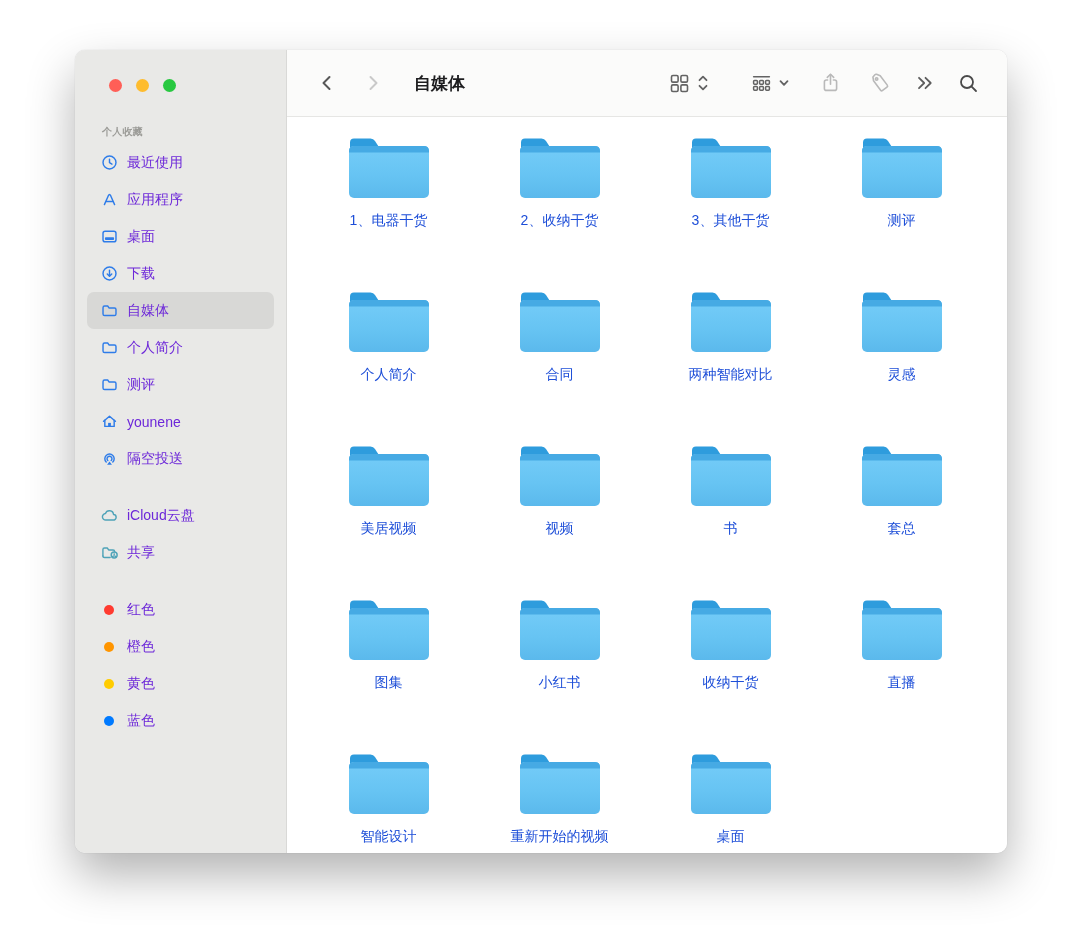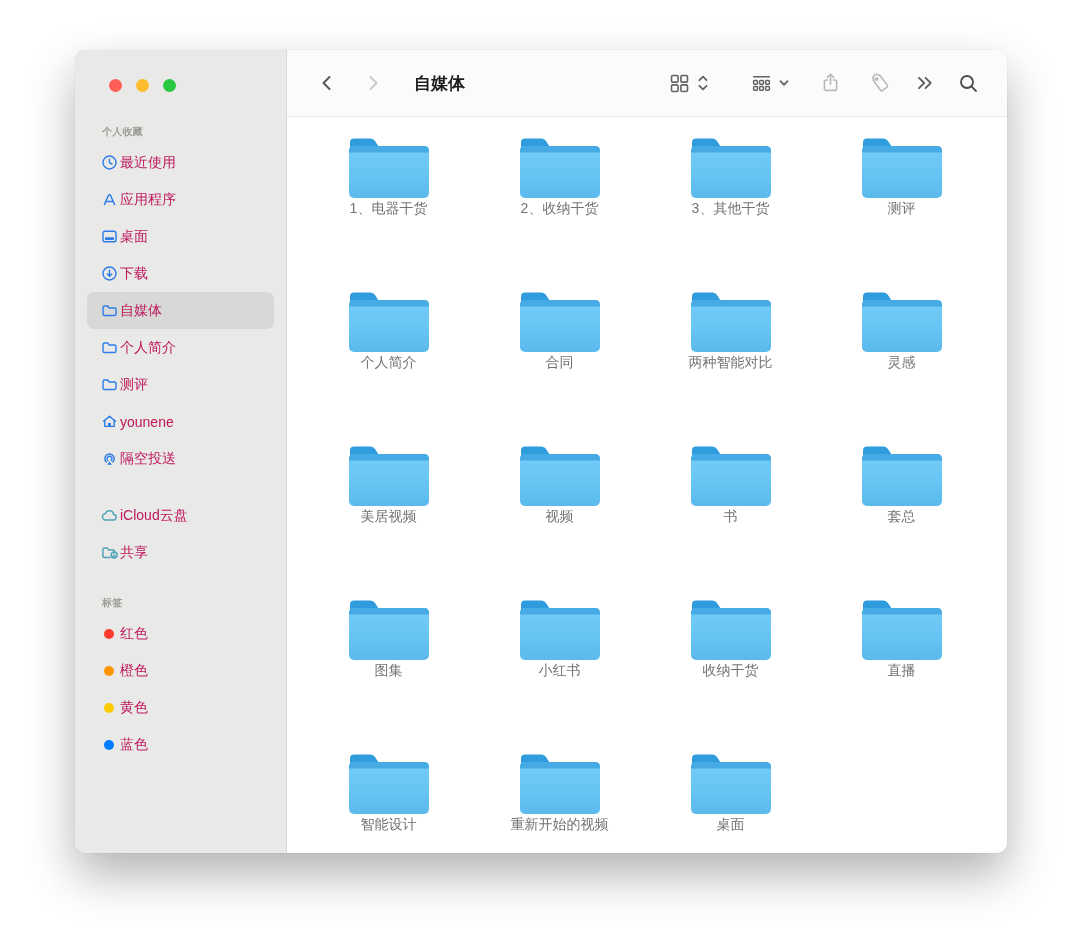--- a/index.html
+++ b/index.html
@@ -18,21 +18,21 @@
   .traffic span { width:13px; height:13px; border-radius:50%; display:block; }
   .dot-close { background:#ff5f57; }
   .dot-min   { background:#febc2e; }
   .dot-zoom  { background:#28c840; }
 
   .side-nav { padding-top:70px; }
   .sec-header { height:24px; line-height:24px; padding-left:27px;
     font-size:10px; font-weight:700; color:#9b9b97; letter-spacing:.2px; }
   .section + .section { margin-top:20px; }
   .side-item { height:37px; margin:0 12px; padding-left:13px; border-radius:7px;
-    display:flex; align-items:center; gap:2px; font-size:14px; color:#be185d;
+    display:flex; align-items:center; gap:9px; font-size:14px; color:#6d28d9;
     cursor:default; white-space:nowrap; }
   .side-item.selected { background:#d8d8d6; }
   .side-item .icon { width:18px; height:18px; display:flex; align-items:center;
     justify-content:center; flex:0 0 18px; }
   .side-item .icon svg { width:17px; height:17px; }
   .side-item .dot { width:10px; height:10px; border-radius:50%; margin:0 auto; }
 
   
   .main { flex:1; display:flex; flex-direction:column; background:#ffffff; min-width:0; }
   .toolbar { height:67px; flex:0 0 67px; background:#fbfbfa;
@@ -49,21 +49,21 @@
   .share-btn { color:#b9b9b9; margin-left:30px; }
   .tag-btn   { color:#b9b9b9; margin-left:28px; }
   .more-btn  { color:#5d5d5d; margin-left:24px; }
   .search-btn{ color:#4a4a4a; margin-left:23px; }
 
   .content { flex:1; overflow:hidden; }
   .grid { display:grid; grid-template-columns:repeat(4,171px); padding:4px 0 0 16px; }
   .cell { height:154px; display:flex; flex-direction:column; align-items:center;
     padding-top:13px; cursor:default; }
   .cell .ficon { width:86px; height:66px; flex:0 0 66px; }
-  .flabel { font-size:14px; color:#737373; text-align:center;
+  .flabel { margin-top:12px; font-size:14px; color:#1d4ed8; text-align:center;
     line-height:17px; max-width:165px; white-space:nowrap; }
 </style>
 </head>
 <body>
 
 <svg width="0" height="0" style="position:absolute" aria-hidden="true">
   <defs>
     <linearGradient id="fg" x1="0" y1="0" x2="0" y2="1">
       <stop offset="0" stop-color="#74ccf8"></stop>
       <stop offset="0.55" stop-color="#67c4f3"></stop>
@@ -208,21 +208,20 @@
                   <circle cx="12.4" cy="10.3" r="2.8"></circle>
                   <circle cx="12.4" cy="9.5" r="0.85" fill="currentColor" stroke="none"></circle>
                   <path d="M10.9 11.9a1.9 1.9 0 0 1 3 0"></path>
                 </g>
               </svg>
             </span>
             <span>共享</span>
           </div>
         </div>
         <div class="section">
-          <div class="sec-header">标签</div>
           <div class="side-item">
             <span class="icon">
               <span class="dot" style="background: rgb(255, 59, 48);"></span>
             </span>
             <span>红色</span>
           </div>
           <div class="side-item">
             <span class="icon">
               <span class="dot" style="background: rgb(255, 149, 0);"></span>
             </span>

